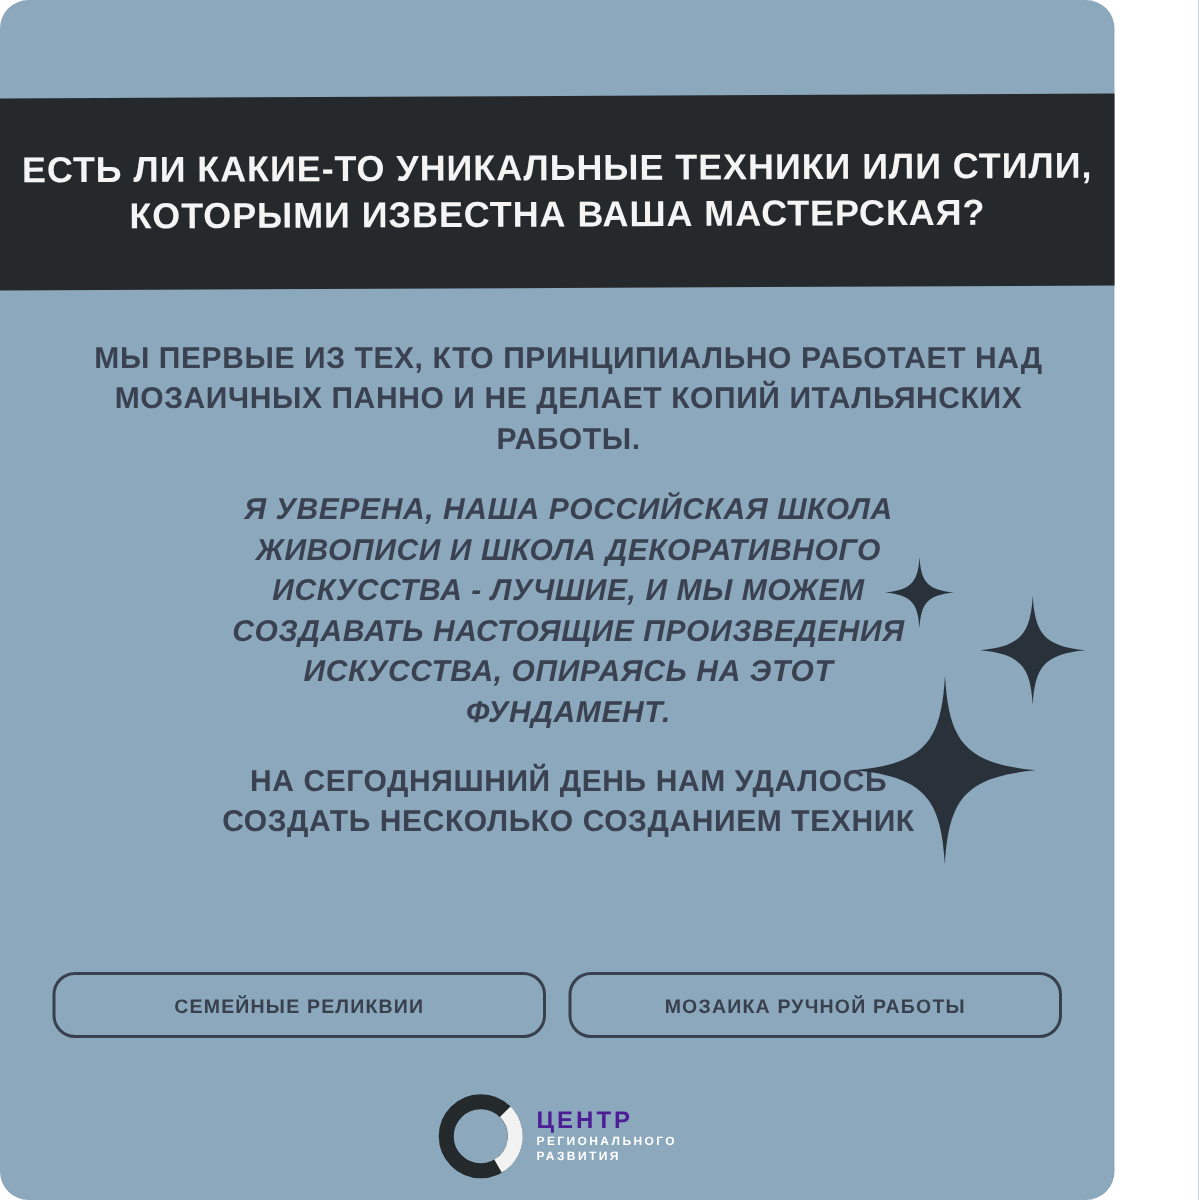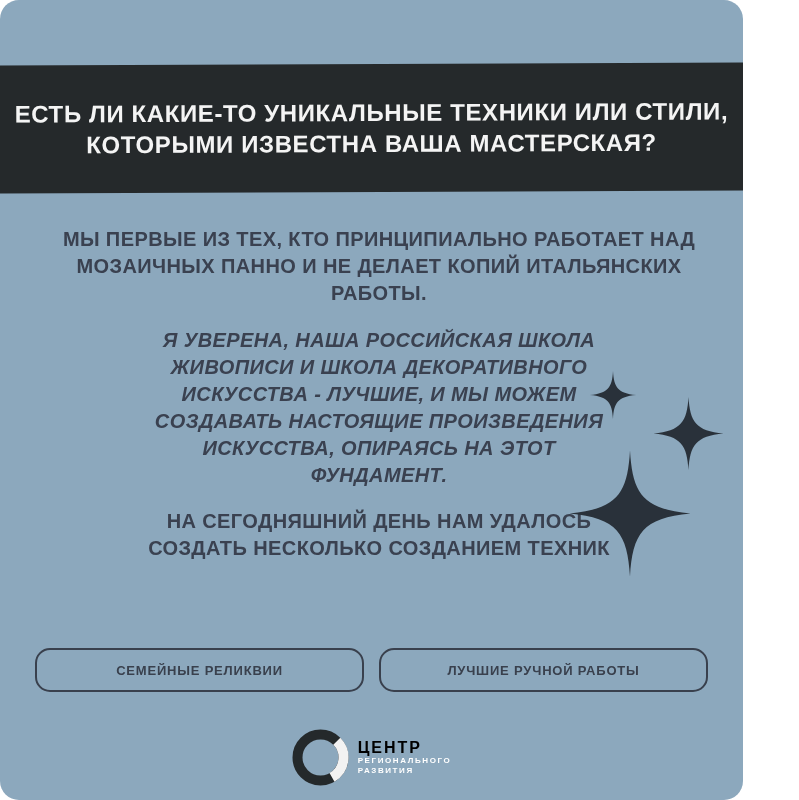--- a/index.html
+++ b/index.html
@@ -99,21 +99,21 @@
     right: 0;
     top: 729px;
     display: flex;
     justify-content: center;
     align-items: center;
     gap: 9px;
   }
   .logo-ring { width: 57px; height: 57px; }
   .logo-text { display: flex; flex-direction: column; }
   .logo-line1 {
-    color: #000000;
+    color: #4c1d95;
     font-size: 16px;
     line-height: 17px;
     letter-spacing: 2px;
   }
   .logo-line2, .logo-line3 {
     color: #FFFFFF;
     font-size: 8px;
     line-height: 10px;
     letter-spacing: 1.6px;
   }
@@ -159,21 +159,21 @@
     </svg>
   </div>
   <div class="star star-large">
     <svg viewBox="0 0 100 100" xmlns="http://www.w3.org/2000/svg">
       <path d="M50,0 C52,34 60,46.5 98,50 C60,53.5 52,66 50,100 C48,66 40,53.5 2,50 C40,46.5 48,34 50,0 Z" fill="#29313A"></path>
     </svg>
   </div>
 
   <div class="tags">
     <button class="tag">СЕМЕЙНЫЕ РЕЛИКВИИ</button>
-    <button class="tag">ЛУЧШИЕ РУЧНОЙ РАБОТЫ</button>
+    <button class="tag">МОЗАИКА РУЧНОЙ РАБОТЫ</button>
   </div>
 
   <div class="footer">
     <div class="logo-ring">
       <svg viewBox="0 0 57 57" xmlns="http://www.w3.org/2000/svg">
         <circle cx="28.5" cy="28.5" r="23" fill="none" stroke="#24292B" stroke-width="10"></circle>
         <path d="M44.8,12.2 A23,23 0 0 1 40,48.4" fill="none" stroke="#F2F2F2" stroke-width="10"></path>
       </svg>
     </div>
     <div class="logo-text">

